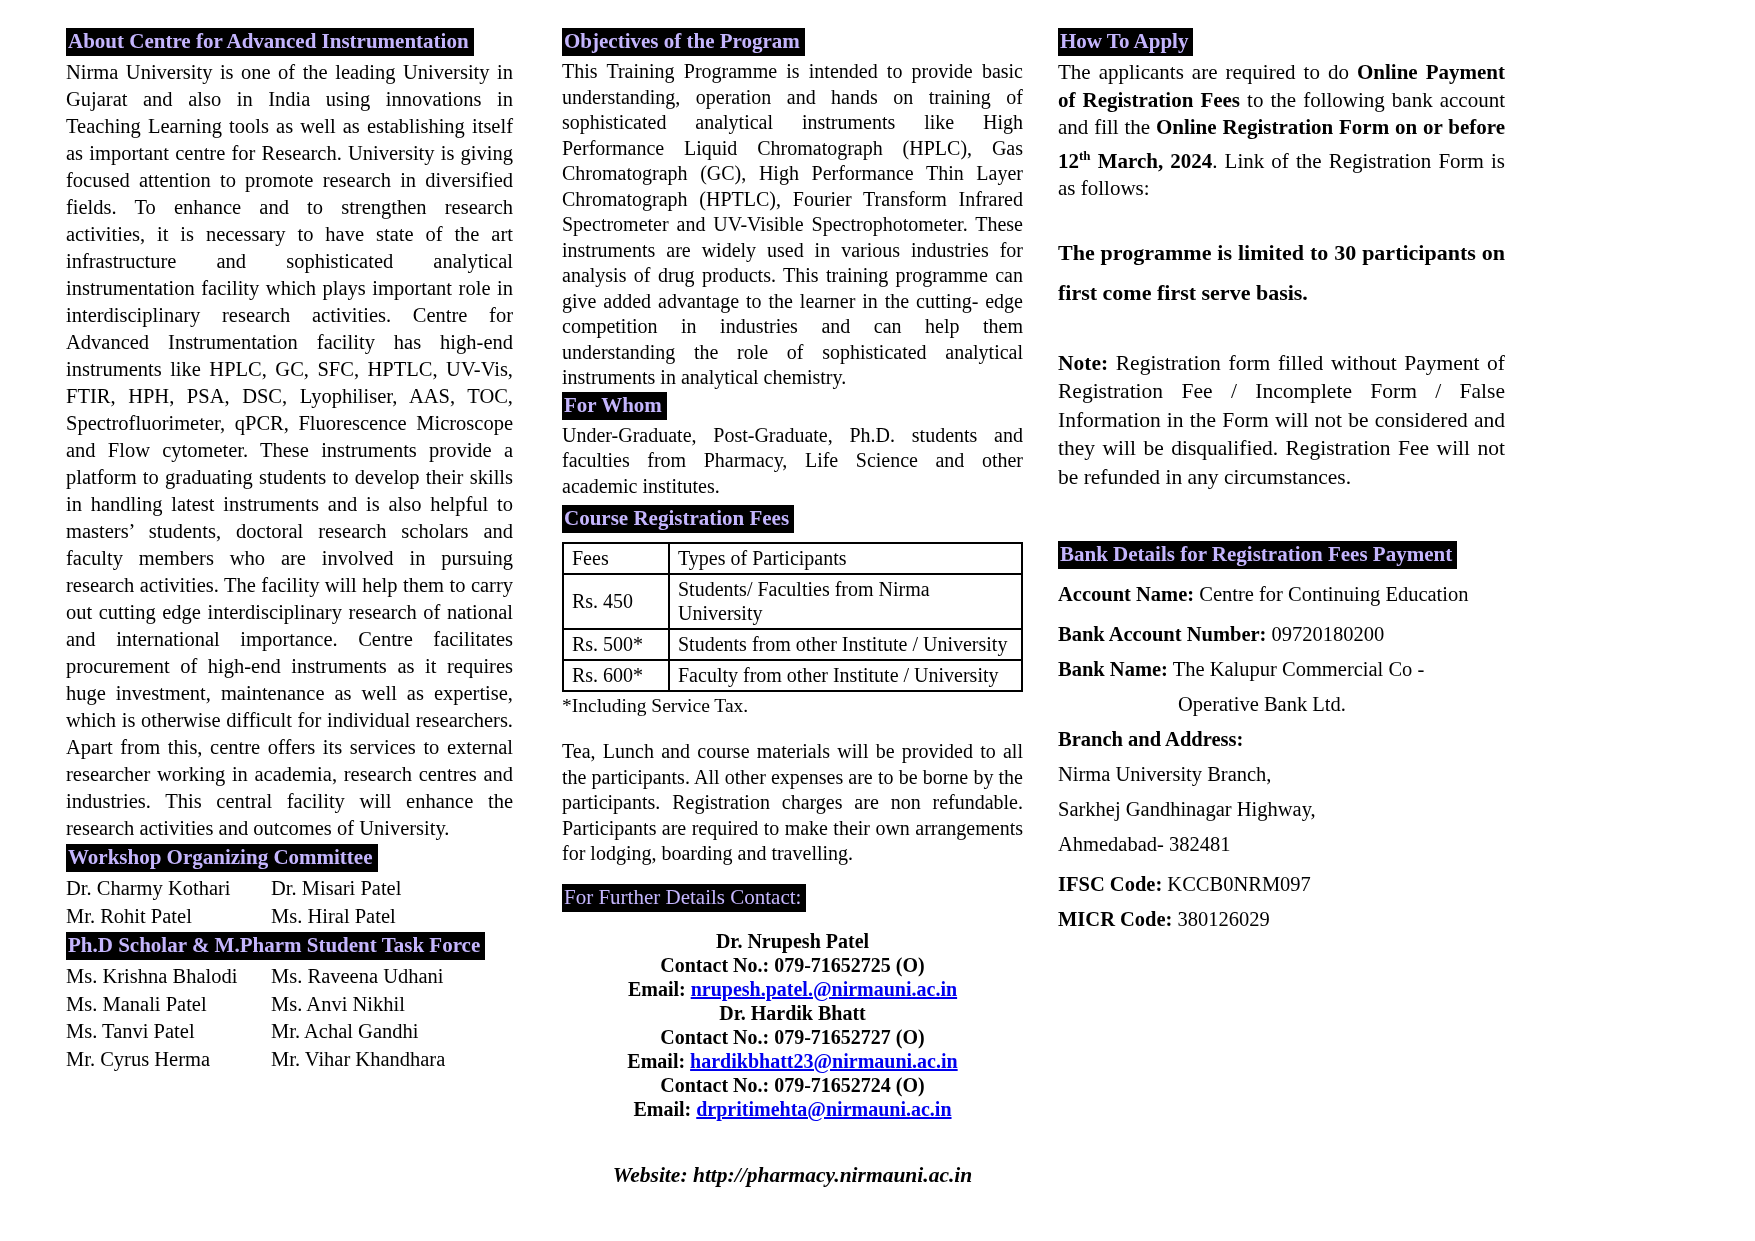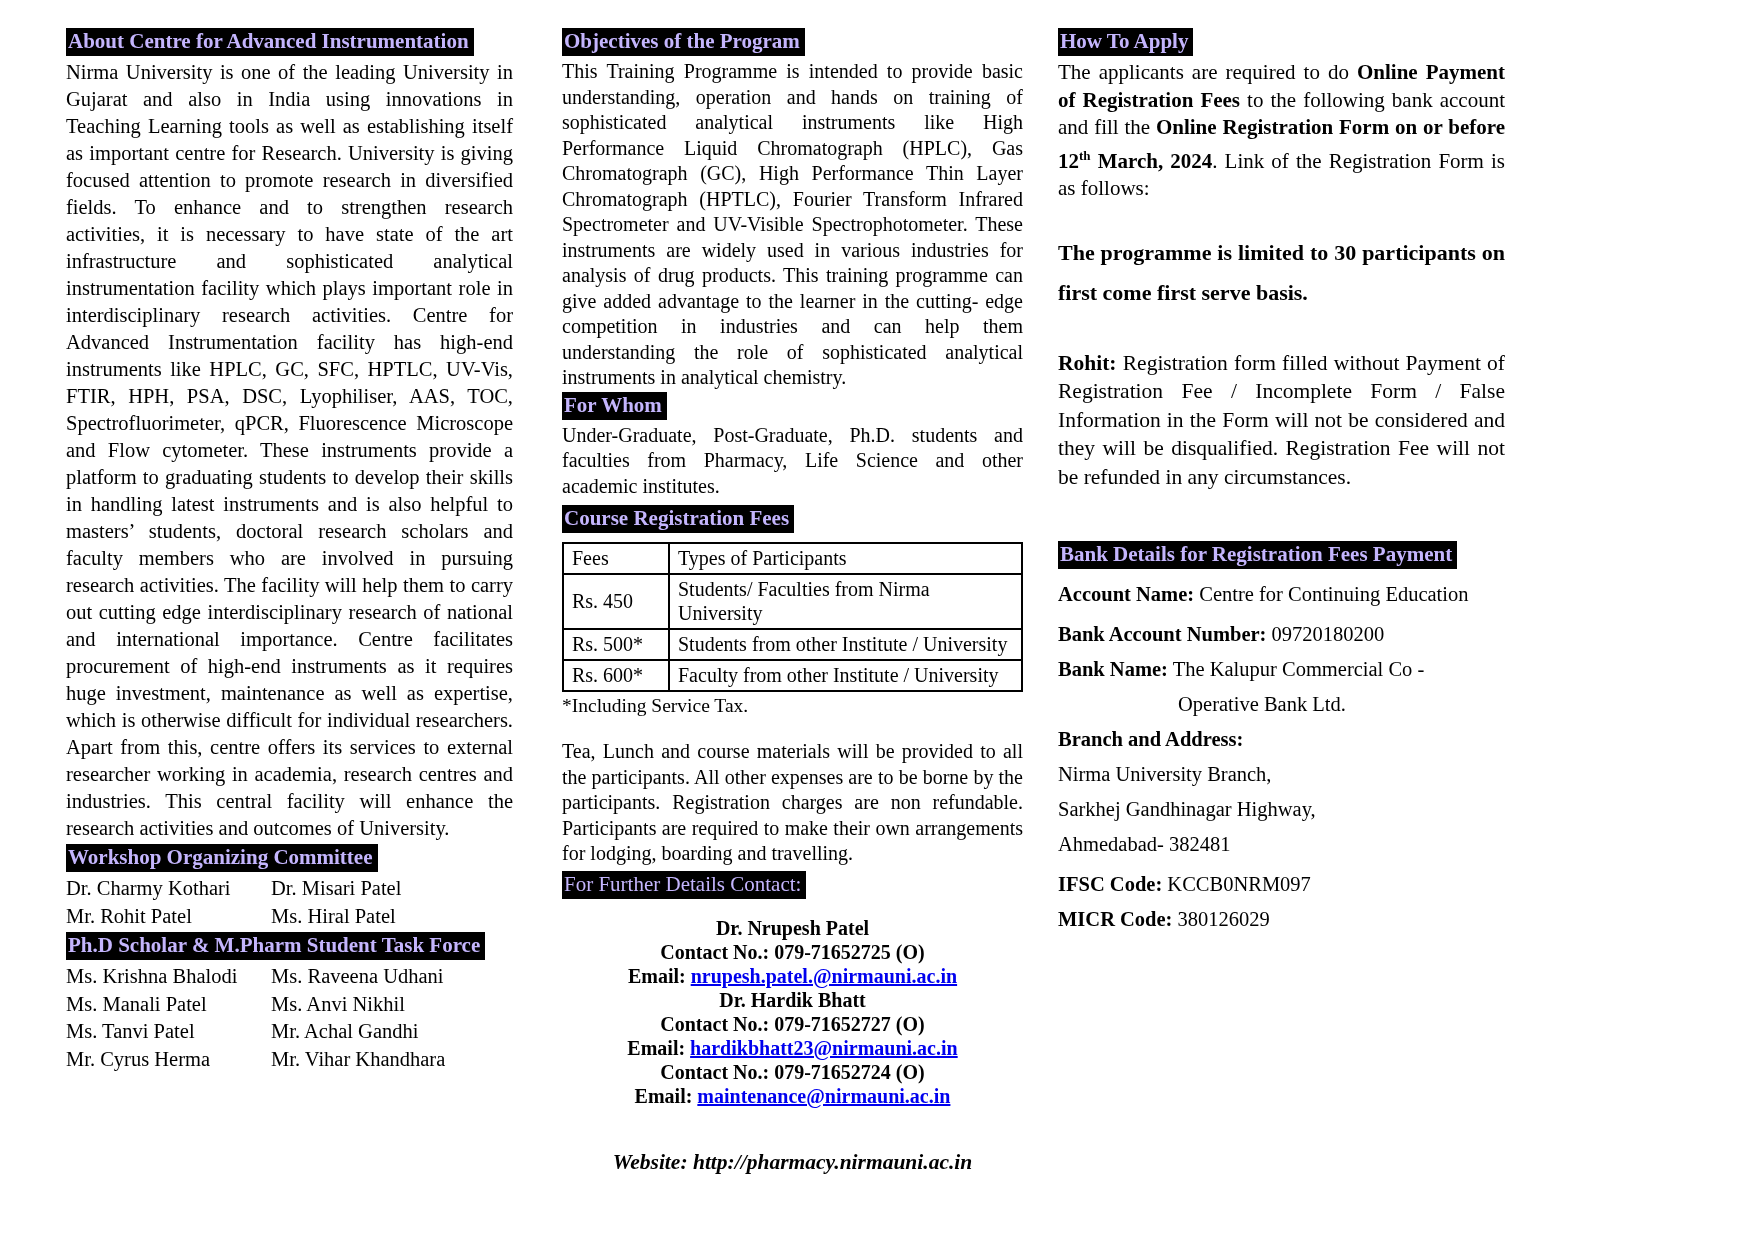--- a/index.html
+++ b/index.html
@@ -116,44 +116,44 @@
     <tr>
       <td>Rs. 600*</td>
       <td>Faculty from other Institute / University</td>
     </tr>
   </tbody>
     </table>
   <p class="tax-note">*Including Service Tax.</p>
 
   <p class="para" style="margin-top:22px">Tea, Lunch and course materials will be provided to all the participants. All other expenses are to be borne by the participants. Registration charges are non refundable. Participants are required to make their own arrangements for lodging, boarding and travelling.</p>
 
-  <div class="hdr nb" style="margin-top:4px">For Further Details Contact:</div>
+  <div class="hdr nb" style="margin-top:17px">For Further Details Contact:</div>
 
   <div class="contact-block">
     <div>Dr. Nrupesh Patel</div>
     <div>Contact No.: 079-71652725 (O)</div>
     <div class="email"><span>Email: </span><a class="lnk">nrupesh.patel.@nirmauni.ac.in</a></div>
     <div>Dr. Hardik Bhatt</div>
     <div>Contact No.: 079-71652727 (O)</div>
     <div class="email"><span>Email: </span><a class="lnk">hardikbhatt23@nirmauni.ac.in</a></div>
     <div>Contact No.: 079-71652724 (O)</div>
-    <div class="email"><span>Email: </span><a class="lnk">maintenance@nirmauni.ac.in</a></div>
+    <div class="email"><span>Email: </span><a class="lnk">drpritimehta@nirmauni.ac.in</a></div>
   </div>
 
   <div class="website-line">Website: http://pharmacy.nirmauni.ac.in</div>
 </div>
 
 <div class="col" id="col3">
   <div class="hdr">How To Apply</div>
   <p class="para"><span>The applicants are required to do </span><span class="b">Online Payment of Registration Fees</span><span> to the following bank account and fill the </span><span class="b">Online Registration Form on or before 12</span><sup class="b">th</sup><span class="b"> March, 2024</span><span>. Link of the Registration Form is as follows:</span></p>
 
 
   <p class="limit">The programme is limited to 30 participants on first come first serve basis.</p>
 
-  <p class="note"><span class="b">Rohit:</span><span> Registration form filled without Payment of Registration Fee / Incomplete Form / False Information in the Form will not be considered and they will be disqualified. Registration Fee will not be refunded in any circumstances.</span></p>
+  <p class="note"><span class="b">Note:</span><span> Registration form filled without Payment of Registration Fee / Incomplete Form / False Information in the Form will not be considered and they will be disqualified. Registration Fee will not be refunded in any circumstances.</span></p>
 
   <div class="hdr" style="margin-top:28px">Bank Details for Registration Fees Payment</div>
 
   <div class="bank-line justify"><span class="b">Account Name:</span><span> Centre for Continuing Education</span></div>
   <div class="bank-line gap"><span class="b">Bank Account Number:</span><span> 09720180200</span></div>
   <div class="bank-line"><span class="b">Bank Name:</span><span> The Kalupur Commercial Co -</span></div>
   <div class="bank-line indent2">Operative Bank Ltd.</div>
   <div class="bank-line b">Branch  and Address:</div>
   <div class="bank-line">Nirma University Branch,</div>
   <div class="bank-line">Sarkhej  Gandhinagar  Highway,</div>

